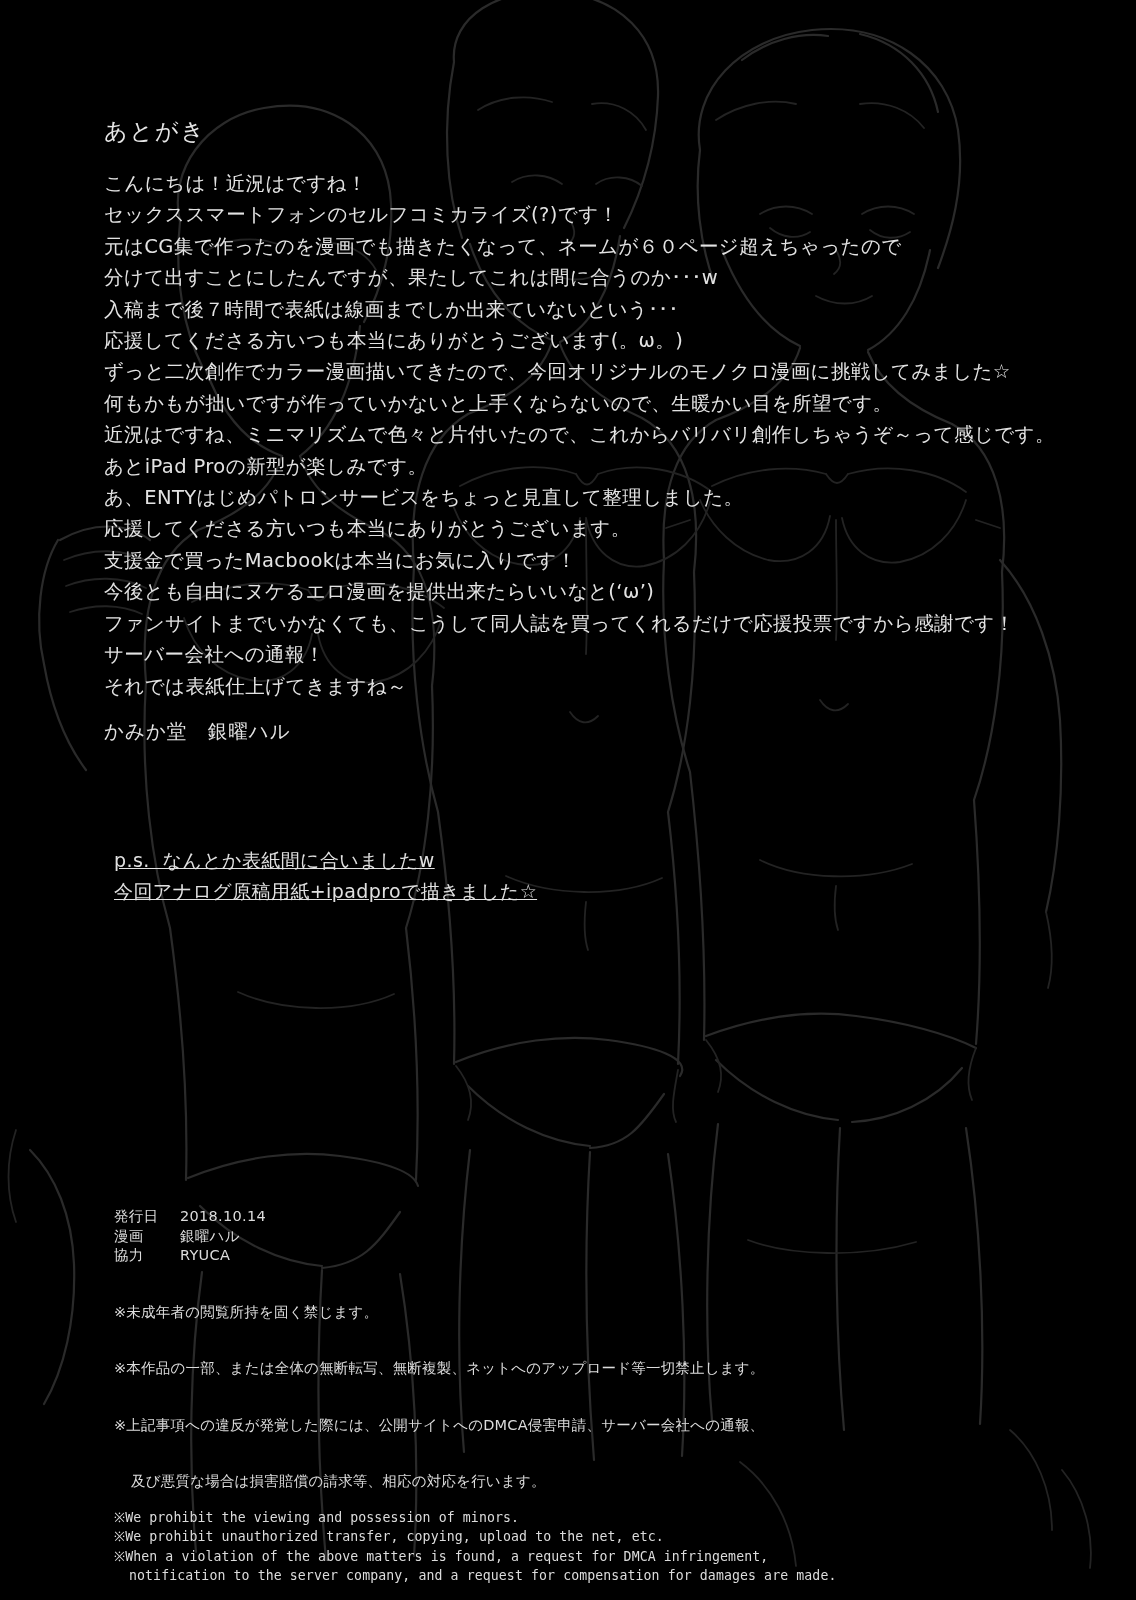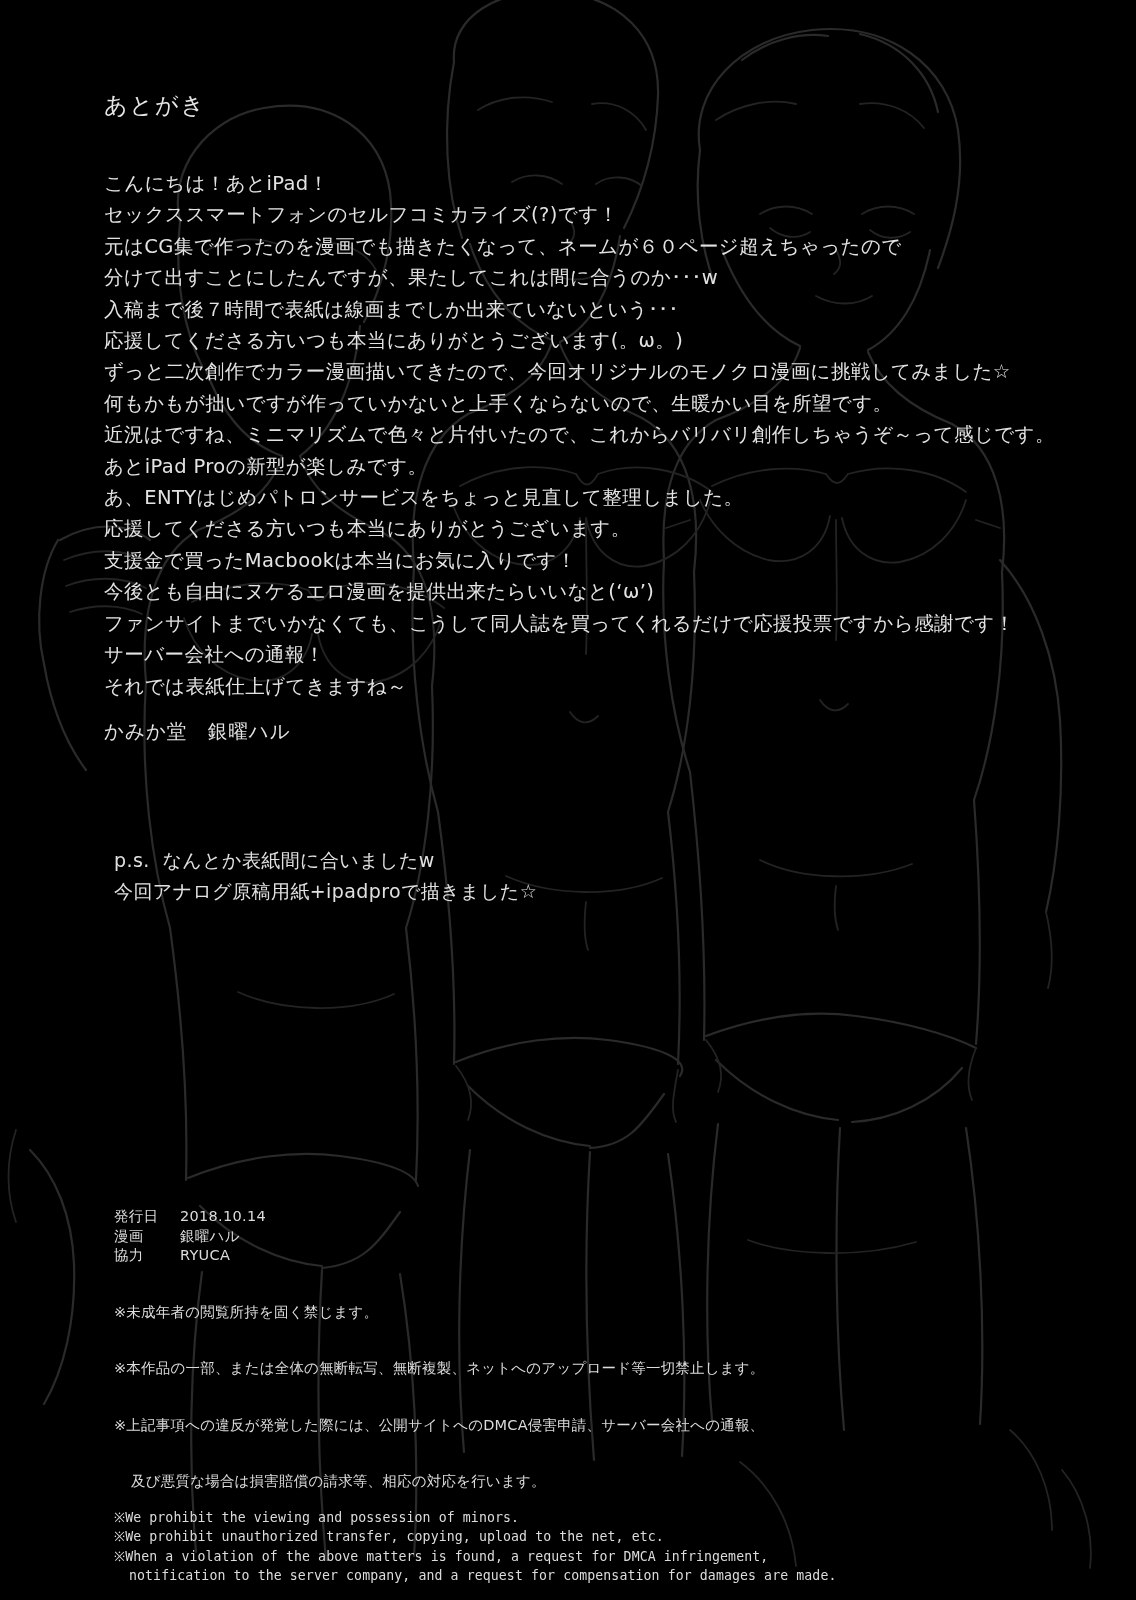--- a/index.html
+++ b/index.html
@@ -47,21 +47,21 @@
 
   
   .page {
     position: absolute;
     inset: 0;
   }
 
   .heading {
     position: absolute;
     left: 104px;
-    top: 90px;
+    top: 116px;
     font-size: 23px;
     letter-spacing: 2px;
     color: #e6e6e6;
     white-space: pre;
   }
 
   .body-block {
     position: absolute;
     left: 104px;
     top: 168px;
@@ -91,20 +91,21 @@
     left: 114px;
     top: 845px;
     width: 800px;
   }
   .ps-block .line {
     font-size: 19px;
     line-height: 31px;
     color: #e1e1e1;
     white-space: pre;
     letter-spacing: 0.4px;
+    text-decoration: underline;
   }
 
   
   .colophon {
     position: absolute;
     left: 114px;
     top: 1207px;
     width: 880px;
   }
   .colophon .credits {
@@ -287,21 +288,21 @@
     <path class="ln2" d="M1062 1470 C1084 1496 1094 1534 1090 1568"></path>
     <path class="ln2" d="M740 1462 C772 1486 792 1524 796 1566"></path>
   </svg>
 </div>
 
 <div class="page">
 
   <div class="heading">あとがき</div>
 
   <div class="body-block">
-    <div class="line">こんにちは！あとiPad！</div>
+    <div class="line">こんにちは！近況はですね！</div>
     <div class="line">セックススマートフォンのセルフコミカライズ(?)です！</div>
     <div class="line">元はCG集で作ったのを漫画でも描きたくなって、ネームが６０ページ超えちゃったので</div>
     <div class="line">分けて出すことにしたんですが、果たしてこれは間に合うのか･･･w</div>
     <div class="line">入稿まで後７時間で表紙は線画までしか出来ていないという･･･</div>
     <div class="line">応援してくださる方いつも本当にありがとうございます(。ω。)</div>
     <div class="line">ずっと二次創作でカラー漫画描いてきたので、今回オリジナルのモノクロ漫画に挑戦してみました☆</div>
     <div class="line">何もかもが拙いですが作っていかないと上手くならないので、生暖かい目を所望です。</div>
     <div class="line">近況はですね、ミニマリズムで色々と片付いたので、これからバリバリ創作しちゃうぞ～って感じです。</div>
     <div class="line">あとiPad Proの新型が楽しみです。</div>
     <div class="line">あ、ENTYはじめパトロンサービスをちょっと見直して整理しました。</div>

